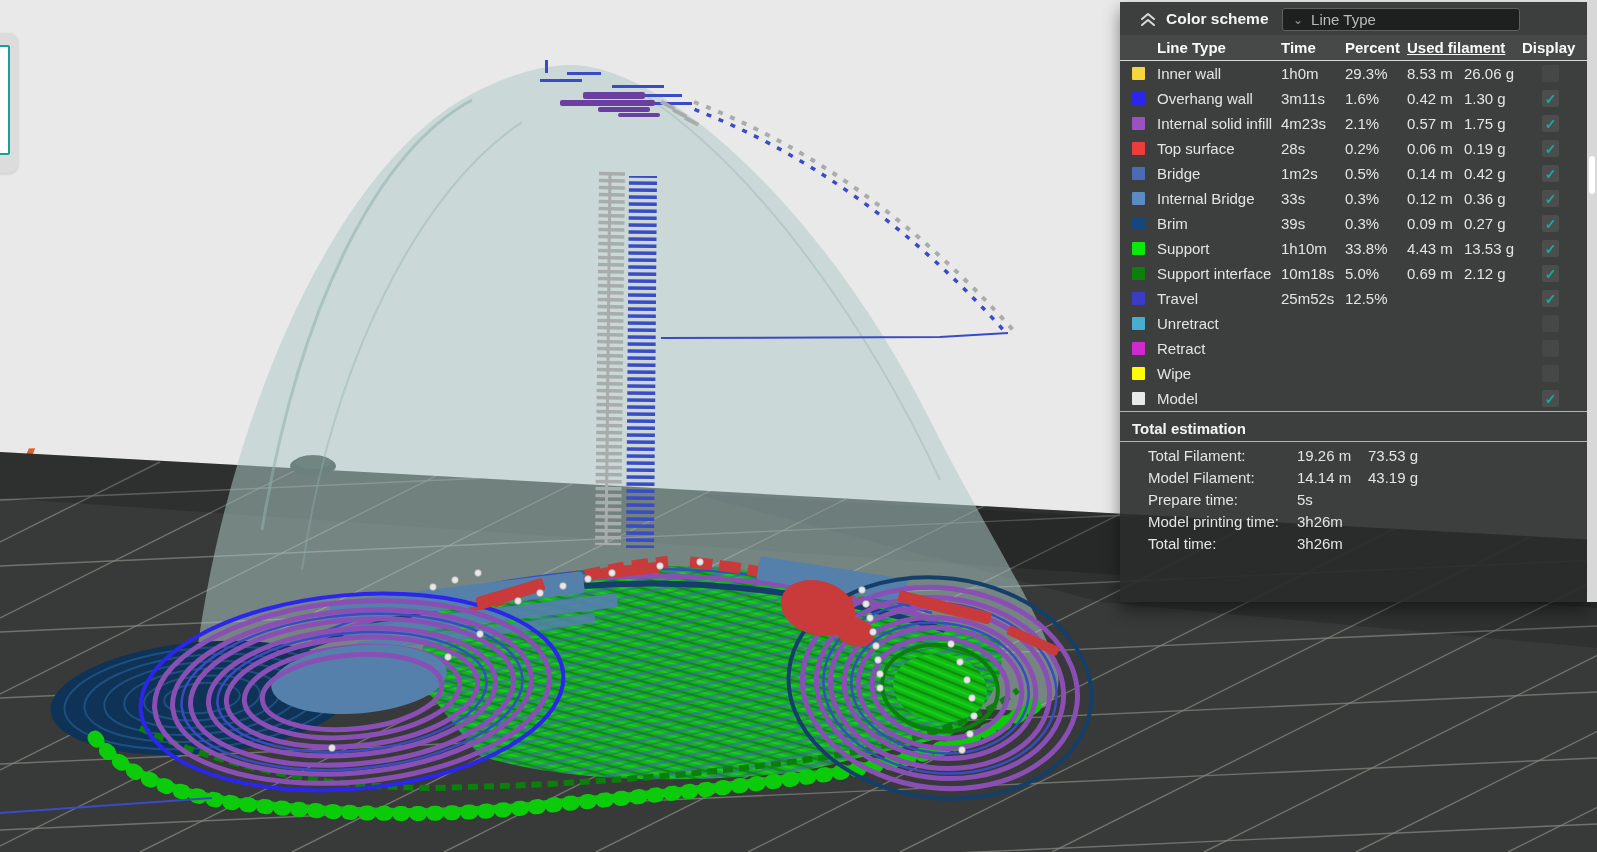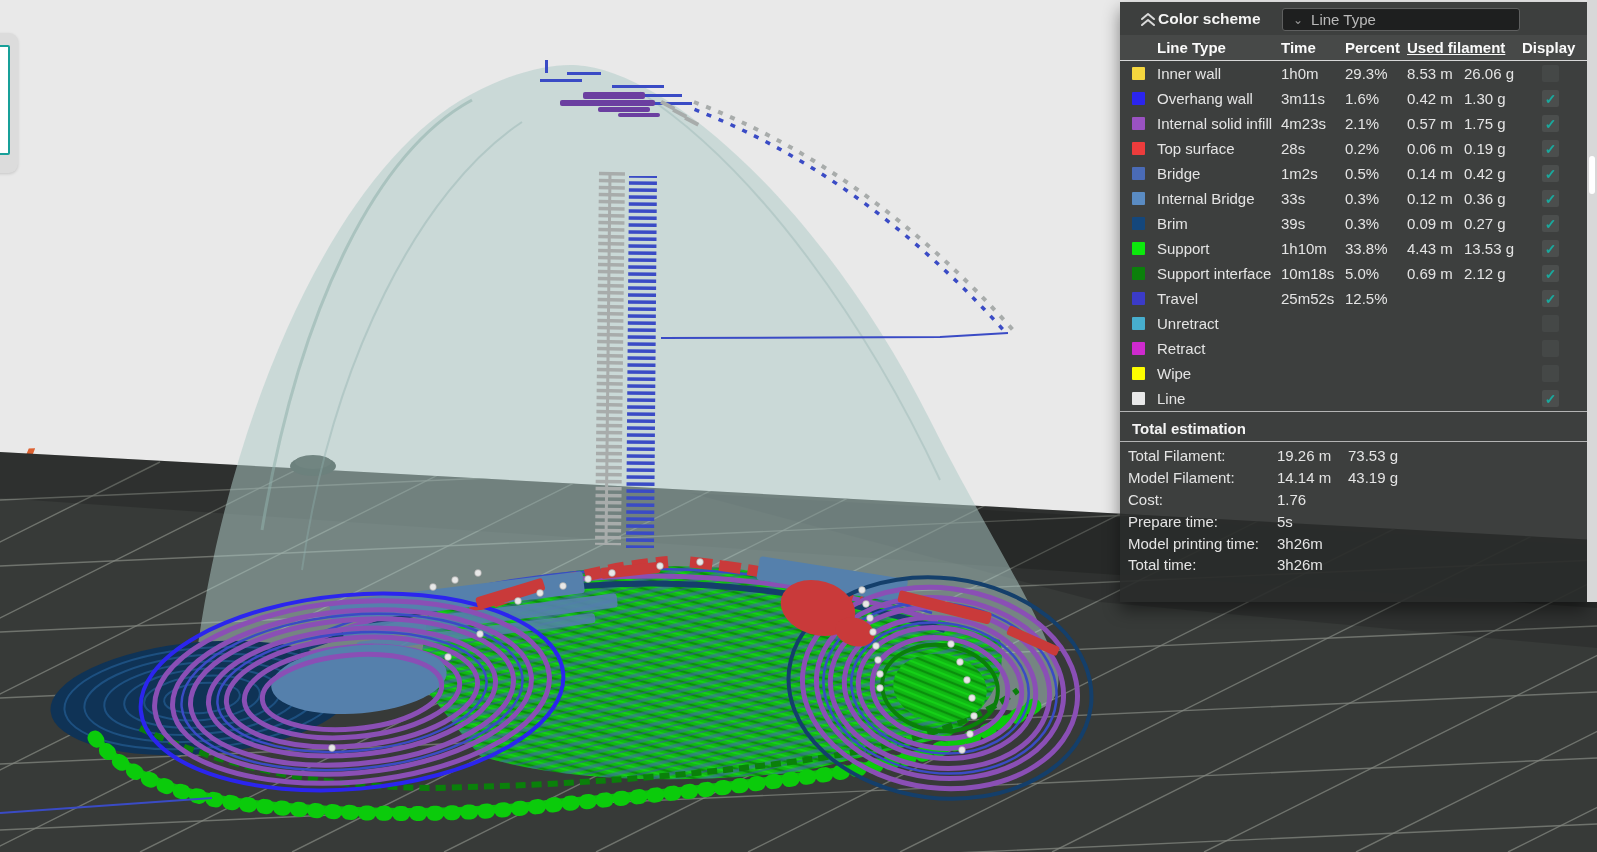--- a/index.html
+++ b/index.html
@@ -42,21 +42,21 @@
   .left-card .slot{position:absolute;left:28px;top:12px;width:12px;height:106px;background:#fff;border:2px solid #18a099;border-radius:2px;}
 
   
   .panel{
     position:absolute;left:1120px;top:2px;width:467px;height:600px;
     background:rgba(42,44,43,.9);color:#e8e8e8;font-size:15px;
     box-shadow:0 8px 16px rgba(0,0,0,.45);
   }
   .panel-header{position:relative;height:33px;display:flex;align-items:center;}
   .collapse-btn{margin-left:18px;width:20px;height:18px;cursor:pointer;display:flex;align-items:center;}
-  .panel-title{margin-left:0;font-weight:bold;font-size:15.5px;color:#f4f4f4;}
+  .panel-title{margin-left:8px;font-weight:bold;font-size:15.5px;color:#f4f4f4;}
   .dropdown{
     position:absolute;left:162px;top:6px;width:236px;height:21px;
     background:#1e1f1f;border:1px solid #5e5f5f;border-radius:3px;
     display:flex;align-items:center;color:#b9b9b9;cursor:pointer;
   }
   .dropdown .chev{margin:0 8px 0 10px;color:#9a9a9a;font-size:12px;line-height:1;}
   .table-header,.trow{
     display:grid;height:25px;align-items:center;padding-left:12px;
     grid-template-columns:25px 124px 64px 62px 57px 58px auto;
   }
@@ -66,21 +66,21 @@
   .trow{height:25px;color:#e4e4e4;}
   .swatch{width:13px;height:13px;border-radius:1px;}
   .cell{white-space:nowrap;overflow:visible;}
   .cb{width:17px;height:17px;margin-left:20px;background:#454847;border-radius:2px;
       display:flex;align-items:center;justify-content:center;cursor:pointer;
       font-size:14px;font-weight:bold;color:transparent;}
   .cb[data-checked="true"]{background:#4b4e4d;color:var(--c-accent_check);}
   .divider{height:1px;background:#c9c9c9;opacity:.85;}
   .totals-title{height:25px;display:flex;align-items:center;padding-left:12px;font-weight:bold;color:#f4f4f4;margin-top:4px;}
   .totals{padding-top:3px;}
-  .totrow{display:grid;grid-template-columns:149px 71px auto;height:21.8px;align-items:center;padding-left:8px;color:#e4e4e4;}
+  .totrow{display:grid;grid-template-columns:149px 71px auto;height:21.8px;align-items:center;padding-left:28px;color:#e4e4e4;}
   .scrollstrip{position:absolute;left:1587px;top:0;width:10px;height:602px;background:#d8d8d8;}
   .scrollthumb{position:absolute;left:2px;top:156px;width:6px;height:38px;background:#fff;border-radius:3px;cursor:pointer;}
 </style>
 </head>
 <body>
 
 <div class="viewport">
 
   <svg class="scene" width="1597" height="852" viewBox="0 0 1597 852">
     <defs>
@@ -433,21 +433,21 @@
       <span class="swatch" style="background: rgb(253, 253, 0);"></span>
       <span class="cell">Wipe</span>
       <span class="cell"></span>
       <span class="cell"></span>
       <span class="cell"></span>
       <span class="cell"></span>
       <span class="cb" data-checked="false">✓</span>
     </div>
     <div class="trow">
       <span class="swatch" style="background: rgb(233, 233, 233);"></span>
-      <span class="cell">Line</span>
+      <span class="cell">Model</span>
       <span class="cell"></span>
       <span class="cell"></span>
       <span class="cell"></span>
       <span class="cell"></span>
       <span class="cb" data-checked="true">✓</span>
     </div>
 
     <div class="divider"></div>
     <div class="totals-title">Total estimation</div>
     <div class="divider"></div>
@@ -457,25 +457,20 @@
         <span>Total Filament:</span>
         <span>19.26 m</span>
         <span>73.53 g</span>
       </div>
       <div class="totrow">
         <span>Model Filament:</span>
         <span>14.14 m</span>
         <span>43.19 g</span>
       </div>
       <div class="totrow">
-        <span>Cost:</span>
-        <span>1.76</span>
-        <span></span>
-      </div>
-      <div class="totrow">
         <span>Prepare time:</span>
         <span>5s</span>
         <span></span>
       </div>
       <div class="totrow">
         <span>Model printing time:</span>
         <span>3h26m</span>
         <span></span>
       </div>
       <div class="totrow">

